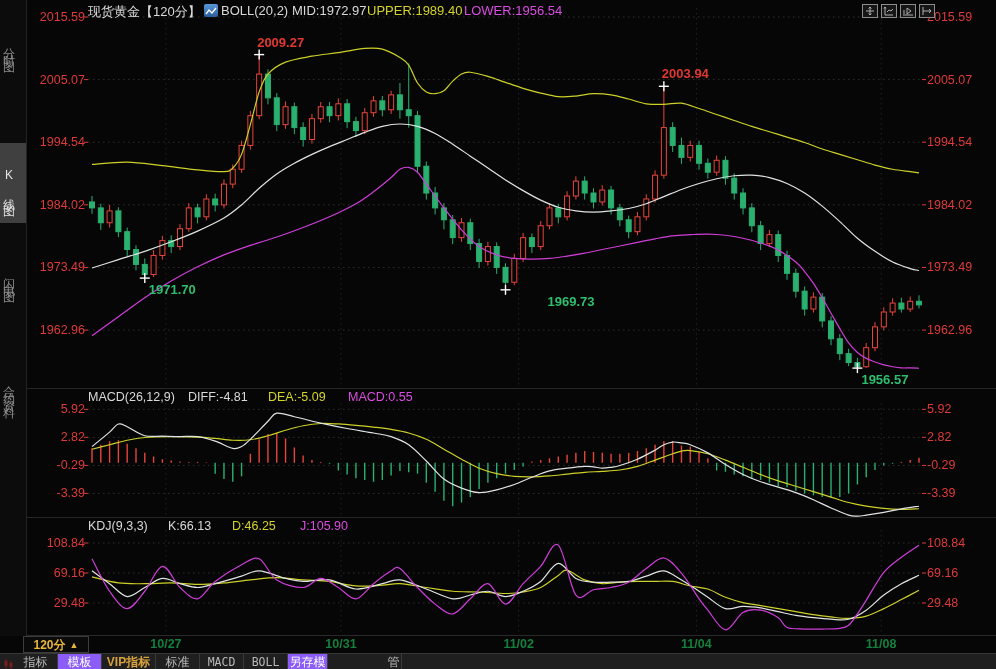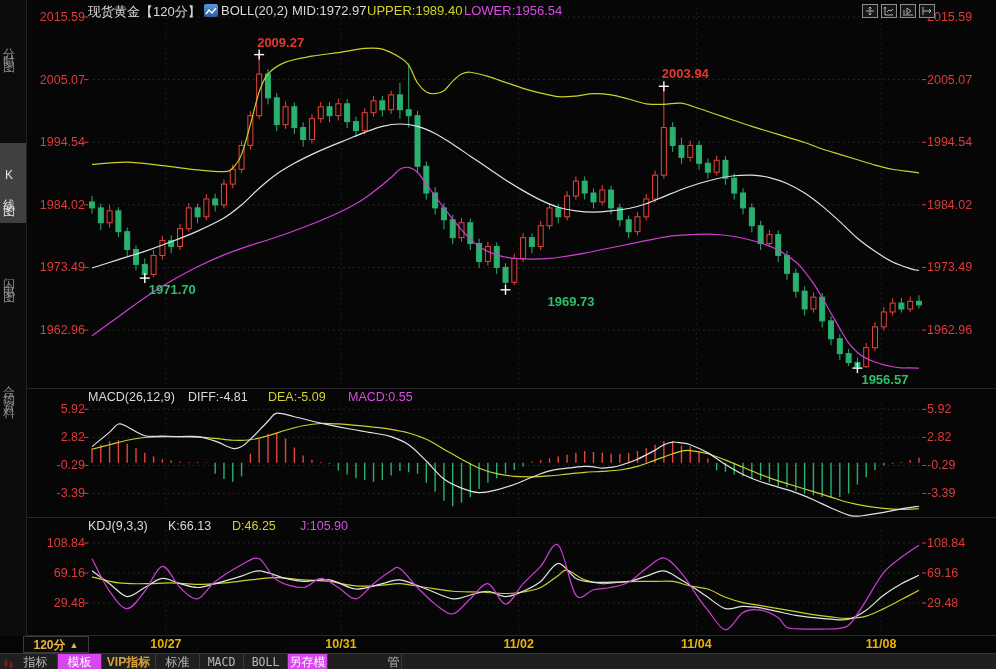--- a/index.html
+++ b/index.html
@@ -9,34 +9,34 @@
   .sidebar{position:absolute;left:0;top:0;width:26px;height:636px;background:#0c0c0c;border-right:1px solid #232323;z-index:5;}
   .side-item{position:absolute;left:0;width:26px;text-align:center;color:#8f8f8f;font-size:12px;
              writing-mode:vertical-lr;text-orientation:upright;letter-spacing:7px;cursor:pointer;padding-top:4px;box-sizing:border-box;}
   .side-item.active{background:#404040;color:#e3e3e3;}
   .hdr{position:absolute;top:3px;font-size:13px;white-space:nowrap;z-index:6;}
   .legend{position:absolute;font-size:12.5px;white-space:nowrap;z-index:6;}
   .white-t{color:#d9d9d9;} .yellow-t{color:#d3d32a;} .magenta-t{color:#da4ce2;}
   .lbl{position:absolute;font-size:12.5px;color:#dd3b39;line-height:14px;z-index:4;}
   .lbl.left{left:30px;width:55px;text-align:right;}
   .lbl.right{left:927px;width:60px;text-align:left;}
-  .date{position:absolute;top:637px;width:60px;text-align:center;font-size:12.5px;font-weight:700;color:#eab308;z-index:4;}
+  .date{position:absolute;top:637px;width:60px;text-align:center;font-size:12.5px;font-weight:700;color:#15803d;z-index:4;}
   .anno{position:absolute;font-size:13px;font-weight:700;z-index:6;white-space:nowrap;}
   .tools{position:absolute;top:4px;left:862px;display:flex;gap:3px;z-index:7;}
   .tool{width:16px;height:14px;border:1px solid #8c8c8c;box-sizing:border-box;display:flex;align-items:center;justify-content:center;cursor:pointer;background:#161616;}
   .interval-box{position:absolute;left:23px;top:636px;width:66px;height:17px;border:1px solid #3c3c3c;box-sizing:border-box;
                 display:flex;align-items:center;justify-content:center;gap:4px;cursor:pointer;z-index:6;background:#0a0a0a;}
   .interval-box span{color:#e7b73c;font-size:12px;font-weight:700;line-height:14px;}
   .interval-box .arr{font-size:9px;}
   .watermark{position:absolute;left:866px;top:611px;font-size:30px;font-weight:700;color:#cdcdcd;letter-spacing:1px;z-index:8;
              text-shadow:0 0 5px rgba(0,0,0,.85),1px 1px 0 #000;}
   .tabbar{position:absolute;left:0;top:653px;width:996px;height:16px;background:#1f1f1f;border-top:1px solid #383838;z-index:9;}
   .tab{position:absolute;top:0;height:16px;line-height:16px;text-align:center;font-size:12px;color:#b8b8b8;
        border-right:1px solid #3a3a3a;cursor:pointer;box-sizing:border-box;}
-  .tab.active{background:#d946ef;color:#fff;}
+  .tab.active{background:#8b5cf6;color:#fff;}
   .tab.vip{color:#d7a13d;font-weight:700;}
   .tab.mono{font-family:"DejaVu Sans Mono",monospace;font-size:11.5px;}
   .boll-icon{position:absolute;left:204px;top:4px;width:14px;height:13px;border-radius:2px;
              background:linear-gradient(#5a98d8,#2b5c9c);z-index:6;}
   .mini-kline{position:absolute;left:3px;top:656px;width:12px;height:12px;z-index:10;}
 </style>
 </head>
 <body>
 
 <div class="screen">

